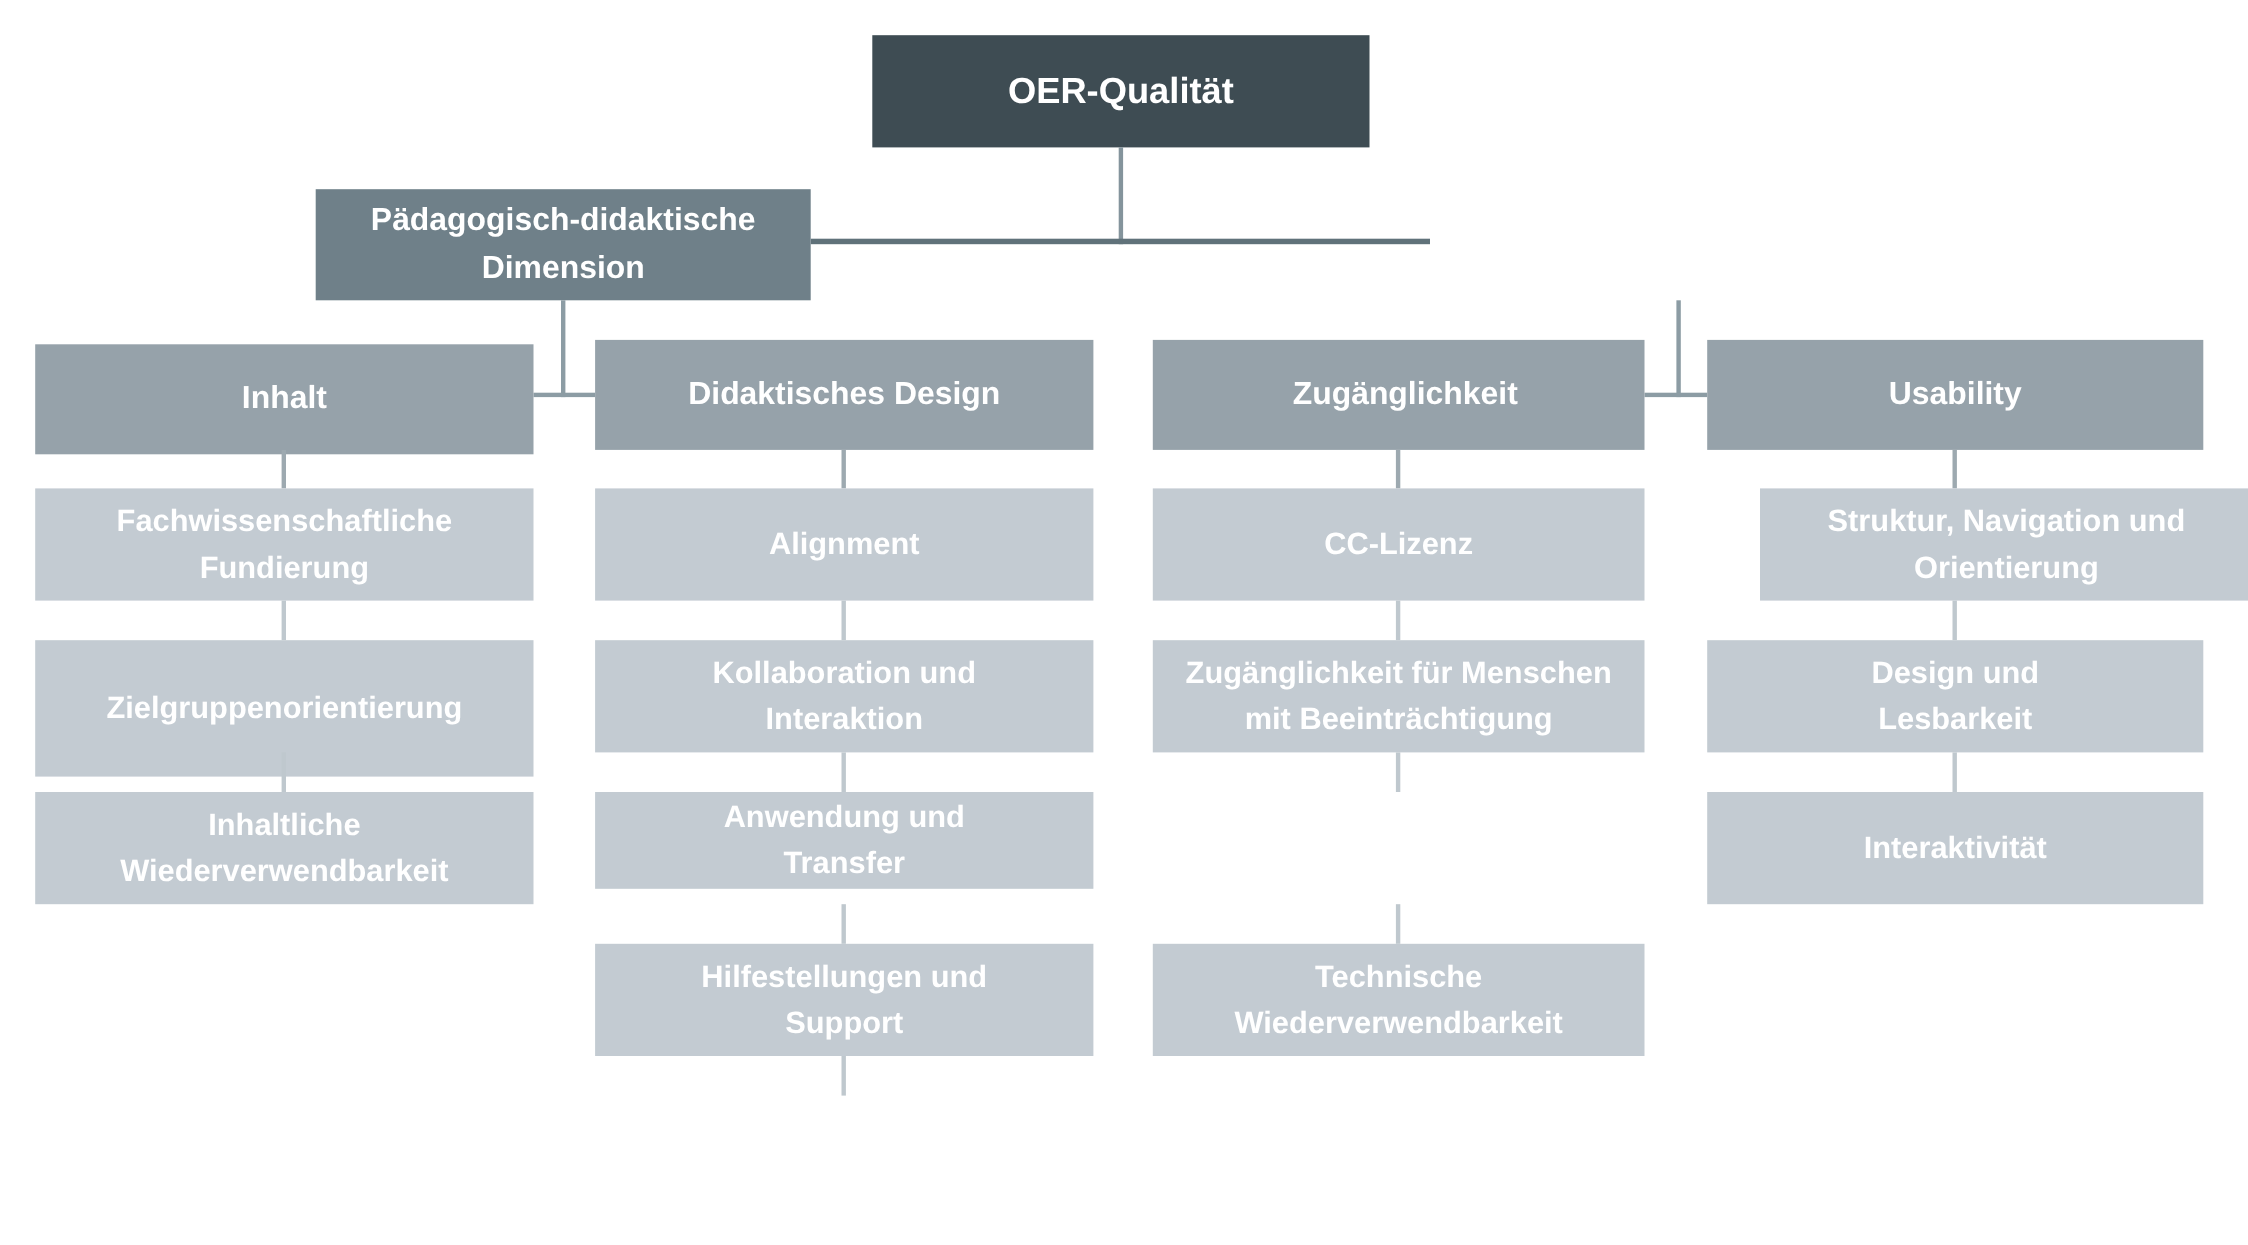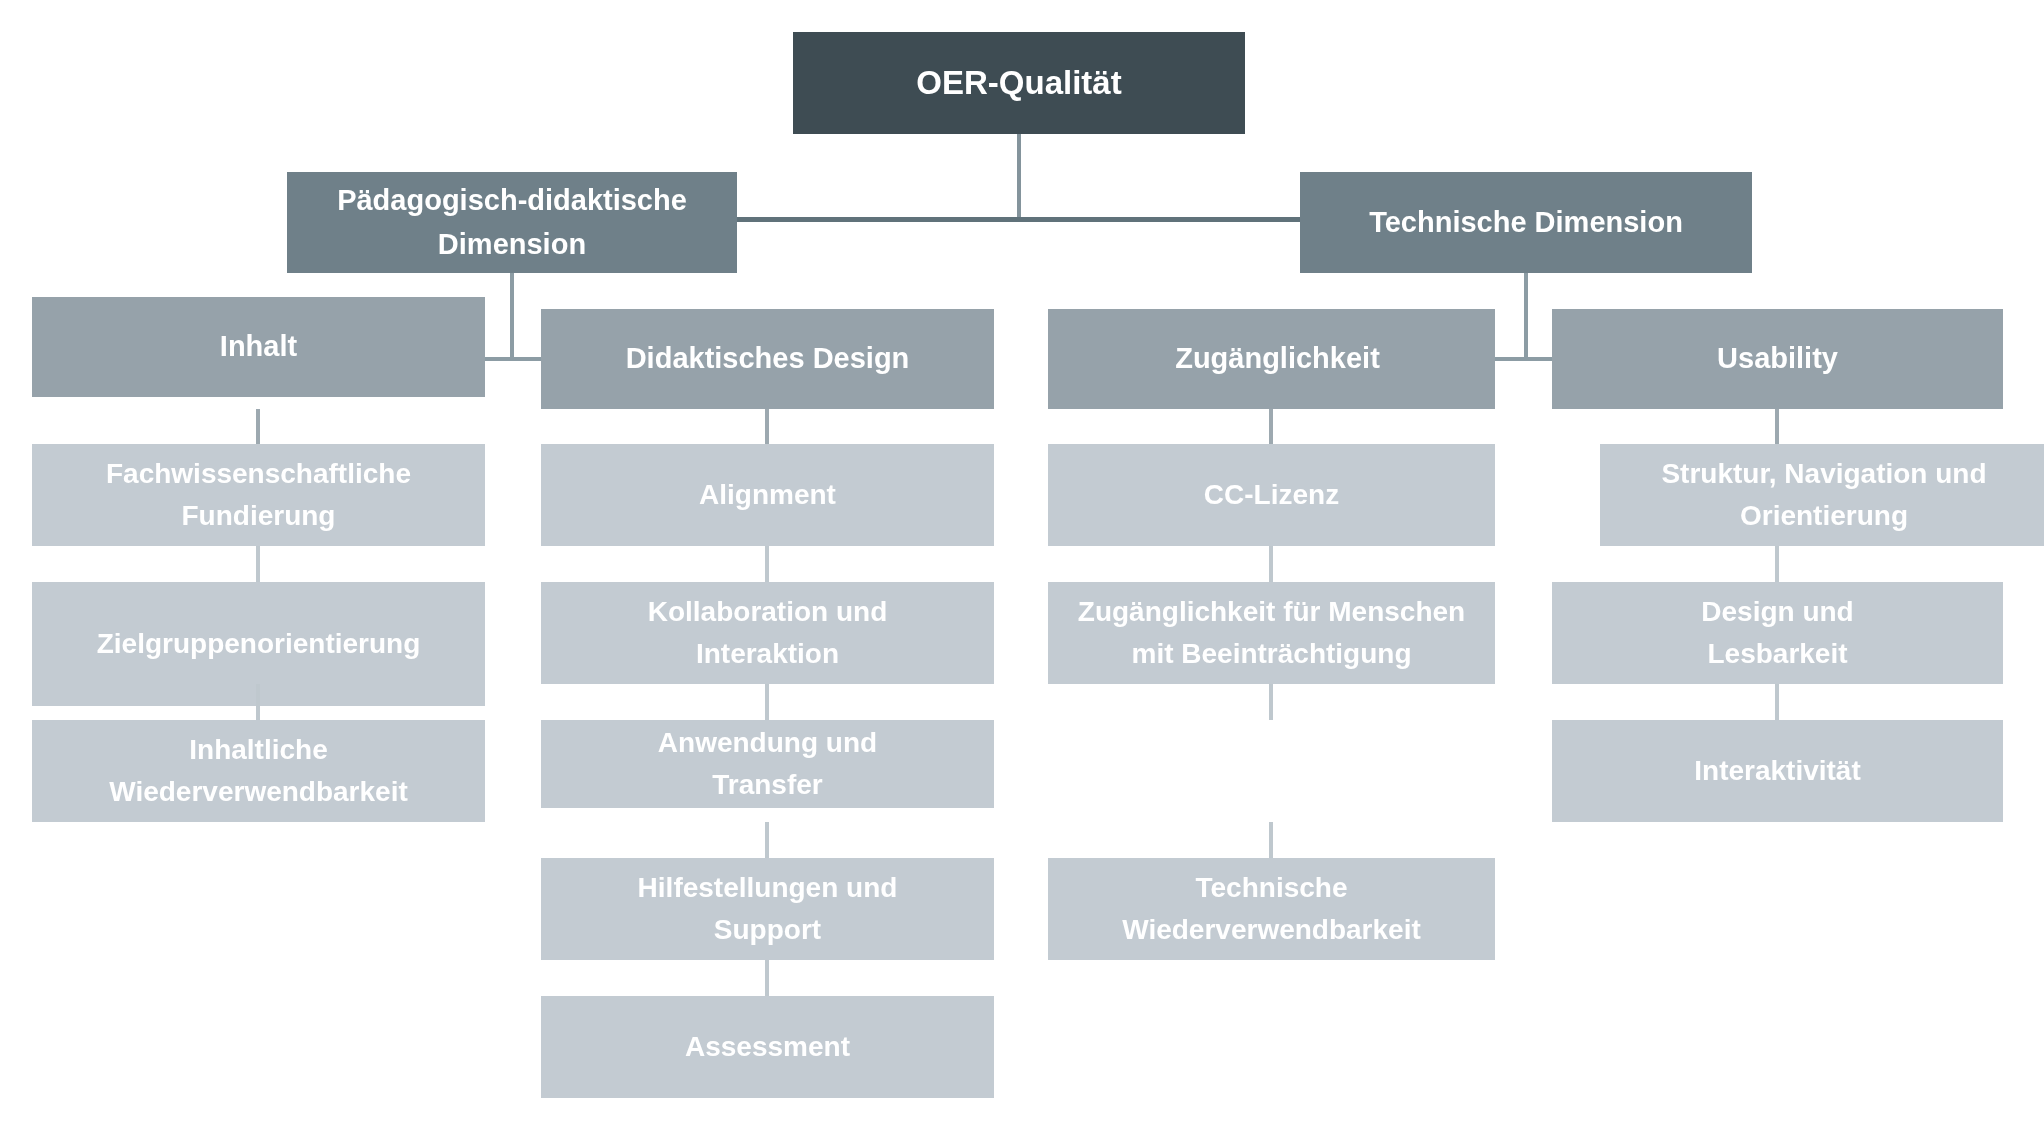--- a/index.html
+++ b/index.html
@@ -43,28 +43,27 @@
 
 <div id="canvas">
 
   <div class="box l1" style="left:793px; top:32px; width:452px; height:102px;">OER-Qualität</div>
 
   <div class="conn conn-root-v" style="left:1017px; top:134px; width:4px; height:88px;"></div>
   <div class="conn conn-main-h" style="left:737px; top:217px; width:563px; height:5px;"></div>
 
   <div class="box l2" style="left:287px; top:172px; width:450px; height:101px;">Pädagogisch-didaktische
 Dimension</div>
-  <div class="box l2" style="left:1300px; top:172px; width:452px; height:101px;">Technische Dimension</div>
 
   <div class="conn conn-dim" style="left:510px; top:273px; width:4px; height:88px;"></div>
   <div class="conn conn-dim" style="left:485px; top:357px; width:56px; height:4px;"></div>
   <div class="conn conn-dim" style="left:1524px; top:273px; width:4px; height:88px;"></div>
   <div class="conn conn-dim" style="left:1495px; top:357px; width:57px; height:4px;"></div>
 
-  <div class="box l3" style="left:32px; top:297px; width:453px; height:100px;">Inhalt</div>
+  <div class="box l3" style="left:32px; top:313px; width:453px; height:100px;">Inhalt</div>
   <div class="box l3" style="left:541px; top:309px; width:453px; height:100px;">Didaktisches Design</div>
   <div class="box l3" style="left:1048px; top:309px; width:447px; height:100px;padding-left:12px;">Zugänglichkeit</div>
   <div class="box l3" style="left:1552px; top:309px; width:451px; height:100px;">Usability</div>
 
   <div class="conn conn-head-stub" style="left:256px; top:409px; width:4px; height:35px;"></div>
   <div class="box l4" style="left:32px; top:444px; width:453px; height:102px;">Fachwissenschaftliche
 Fundierung</div>
   <div class="conn conn-row-stub" style="left:256px; top:546px; width:4px; height:36px;"></div>
   <div class="box l4" style="left:32px; top:582px; width:453px; height:124px;">Zielgruppenorientierung</div>
   <div class="conn conn-row-stub" style="left:256px; top:684px; width:4px; height:36px;"></div>
@@ -76,21 +75,20 @@
   <div class="conn conn-row-stub" style="left:765px; top:546px; width:4px; height:36px;"></div>
   <div class="box l4" style="left:541px; top:582px; width:453px; height:102px;">Kollaboration und
 Interaktion</div>
   <div class="conn conn-row-stub" style="left:765px; top:684px; width:4px; height:36px;"></div>
   <div class="box l4" style="left:541px; top:720px; width:453px; height:88px;">Anwendung und
 Transfer</div>
   <div class="conn conn-row-stub" style="left:765px; top:822px; width:4px; height:36px;"></div>
   <div class="box l4" style="left:541px; top:858px; width:453px; height:102px;">Hilfestellungen und
 Support</div>
   <div class="conn conn-row-stub" style="left:765px; top:960px; width:4px; height:36px;"></div>
-  <div class="box l4" style="left:541px; top:996px; width:453px; height:102px;">Assessment</div>
 
   <div class="conn conn-head-stub" style="left:1269px; top:409px; width:4px; height:35px;"></div>
   <div class="box l4" style="left:1048px; top:444px; width:447px; height:102px;">CC-Lizenz</div>
   <div class="conn conn-row-stub" style="left:1269px; top:546px; width:4px; height:36px;"></div>
   <div class="box l4" style="left:1048px; top:582px; width:447px; height:102px;">Zugänglichkeit für Menschen
 mit Beeinträchtigung</div>
   <div class="conn conn-row-stub" style="left:1269px; top:684px; width:4px; height:36px;"></div>
   <div class="conn conn-row-stub" style="left:1269px; top:822px; width:4px; height:36px;"></div>
   <div class="box l4" style="left:1048px; top:858px; width:447px; height:102px;">Technische
 Wiederverwendbarkeit</div>

